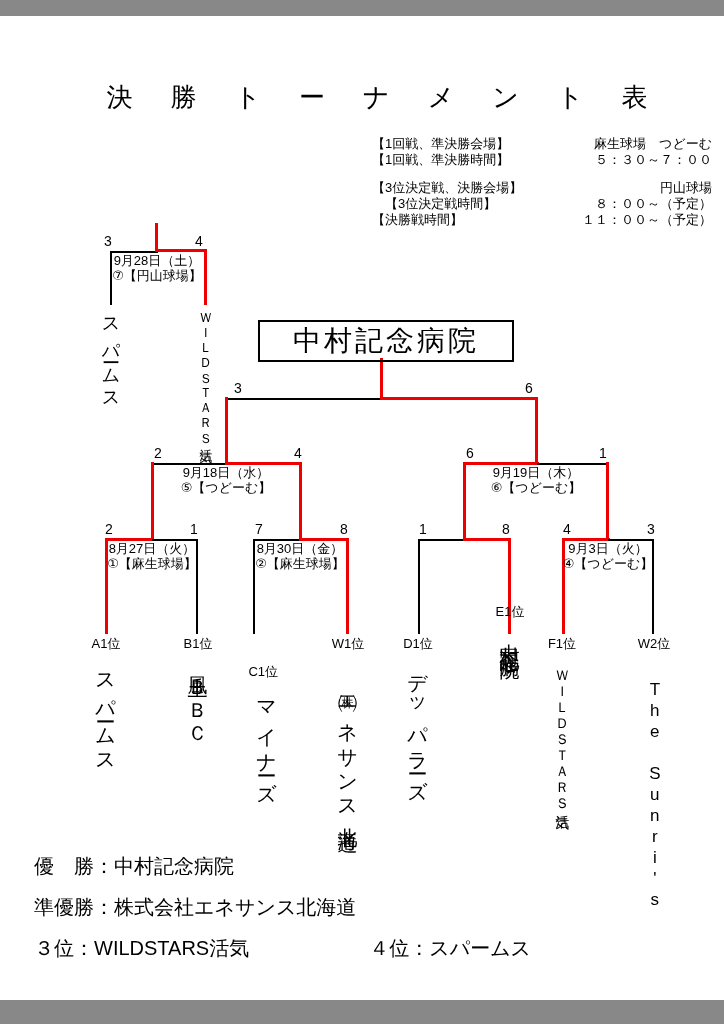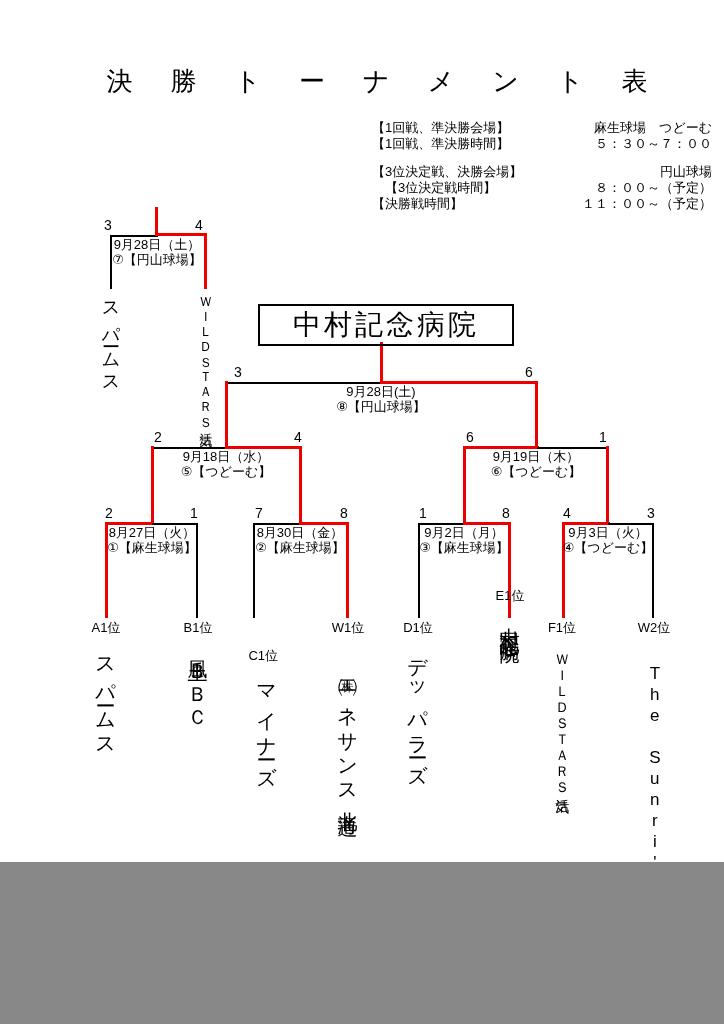--- a/index.html
+++ b/index.html
@@ -1,17 +1,17 @@
 <!DOCTYPE html>
 <html style="--red: #ee0000;"><head>
 <meta charset="utf-8">
 <style>
   html,body{margin:0;padding:0;background:#888;}
   .sheet{
-    position:relative;width:724px;height:862px;margin:0 auto;
+    position:relative;width:724px;height:984px;margin:16px auto;
     background:#fff;overflow:hidden;
     font-family:"Liberation Sans","DejaVu Sans",sans-serif;
     color:#000;
   }
   .abs{position:absolute;}
   .title{
     left:36px;top:64px;width:688px;text-align:center;
     font-size:26px;letter-spacing:6px;white-space:nowrap;
   }
   .info{left:372px;top:120px;width:340px;font-size:13px;line-height:16px;}
@@ -139,44 +139,36 @@
   <span class="score" style="left:333px;top:506px;">8</span>
   <span class="score" style="left:412px;top:506px;">1</span>
   <span class="score" style="left:495px;top:506px;">8</span>
   <span class="score" style="left:556px;top:506px;">4</span>
   <span class="score" style="left:640px;top:506px;">3</span>
 
   <div class="mlabel" style="left:72px;top:237px;">
     <div>9月28日（土）</div>
     <div>⑦【円山球場】</div>
   </div>
-  <div class="mlabel" style="left:296px;top:384px;">
-    <div>9月28日(土)</div>
-    <div>⑧【円山球場】</div>
-  </div>
   <div class="mlabel" style="left:141px;top:449px;">
     <div>9月18日（水）</div>
     <div>⑤【つどーむ】</div>
   </div>
   <div class="mlabel" style="left:451px;top:449px;">
     <div>9月19日（木）</div>
     <div>⑥【つどーむ】</div>
   </div>
   <div class="mlabel" style="left:67px;top:525px;">
     <div>8月27日（火）</div>
     <div>①【麻生球場】</div>
   </div>
   <div class="mlabel" style="left:215px;top:525px;">
     <div>8月30日（金）</div>
     <div>②【麻生球場】</div>
   </div>
-  <div class="mlabel" style="left:379px;top:525px;">
-    <div>9月2日（月）</div>
-    <div>③【麻生球場】</div>
-  </div>
   <div class="mlabel" style="left:523px;top:525px;">
     <div>9月3日（火）</div>
     <div>④【つどーむ】</div>
   </div>
 
   <div class="team-col" style="left:85px;top:290px;">
     <div class="vname t3">スパームス</div>
   </div>
   <div class="team-col" style="left:180px;top:288px;">
     <div class="vname t3s upright">ＷＩＬＤＳＴＡＲＳ活気</div>
@@ -208,14 +200,30 @@
   </div>
   <div class="team-col" style="left:537px;top:620px;">
     <div class="seed">F1位</div>
     <div class="vname small upright">ＷＩＬＤＳＴＡＲＳ活気</div>
   </div>
   <div class="team-col" style="left:629px;top:620px;gap:20px;">
     <div class="seed">W2位</div>
     <div class="vname mid upright">The Sunri's</div>
   </div>
 
+  <div class="abs results">
+    <div class="res-line">
+      <span>優　勝：</span><span>中村記念病院</span>
+    </div>
+    <div class="res-line">
+      <span>準優勝：</span><span>株式会社エネサンス北海道</span>
+    </div>
+    <div class="res-line res-inline">
+      <span>
+        <span>３位：</span><span>WILDSTARS活気</span>
+      </span>
+      <span class="res-fourth">
+        <span>４位：</span><span>スパームス</span>
+      </span>
+    </div>
+  </div>
 
 </div>
 
 </body></html>

